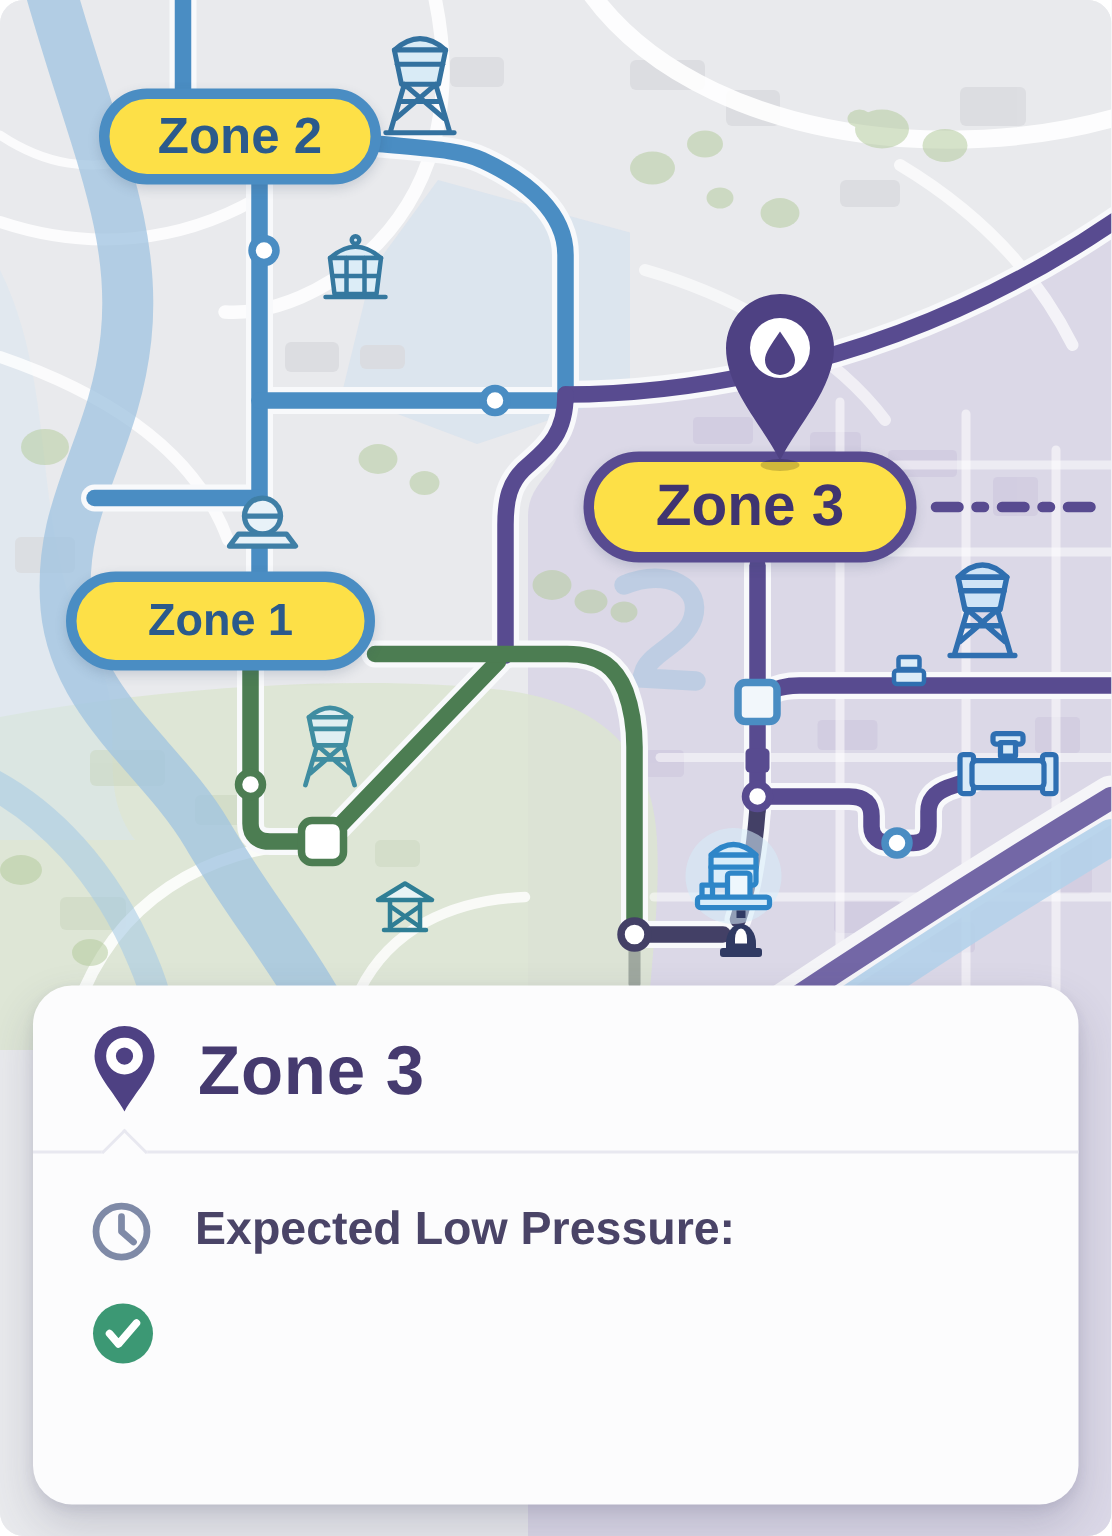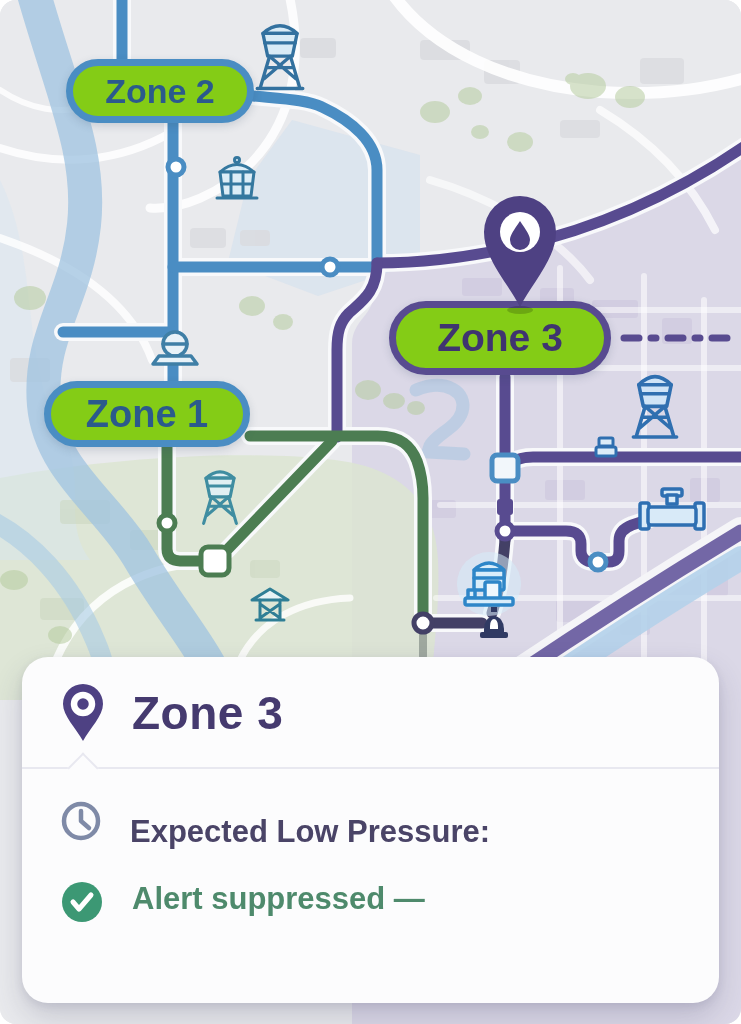--- a/index.html
+++ b/index.html
@@ -2,45 +2,45 @@
 <html><head>
 <meta charset="utf-8">
 <style>
   html,body{margin:0;padding:0;background:#ffffff;}
   .screen{position:relative;width:741px;height:1024px;overflow:hidden;border-radius:16px;
           font-family:"Liberation Sans", sans-serif;background:#e9eaed;}
   .map{position:absolute;left:0;top:0;width:741px;height:1024px;}
 
   
   .pill{position:absolute;display:flex;align-items:center;justify-content:center;
-        background:#84cc16;border-radius:999px;font-weight:700;
+        background:#fde047;border-radius:999px;font-weight:700;
         box-shadow:0 3px 8px rgba(50,70,100,.18);z-index:3;cursor:pointer;}
   .pill-blue{border:7px solid #4a8dc3;color:#2b5a8c;}
   .pill-purple{border:7px solid #584b90;color:#3f3470;}
   #pill-zone2{left:66px;top:59px;width:174px;height:50px;font-size:34px;}
-  #pill-zone1{left:44px;top:381px;width:192px;height:52px;font-size:38px;}
+  #pill-zone1{left:44px;top:381px;width:192px;height:52px;font-size:30px;}
   #pill-zone3{left:389px;top:301px;width:208px;height:60px;font-size:39px;}
 
   .map-pin{position:absolute;left:480px;top:187px;width:80px;height:130px;z-index:4;cursor:pointer;}
 
   
   .card{position:absolute;left:22px;top:657px;width:697px;height:346px;z-index:5;
         background:#fcfcfd;border-radius:26px;
         box-shadow:0 14px 30px rgba(60,60,95,.20), 0 3px 8px rgba(60,60,95,.10);}
   .card-header{display:flex;align-items:center;gap:26px;padding:24px 38px 14px 38px;}
   .card-title{font-size:46px;font-weight:700;color:#453a6f;letter-spacing:.5px;}
   .divider{position:relative;border-top:2px solid #e8e8f0;margin:8px 0 0 0;}
   .notch{position:absolute;left:50px;top:-12px;width:20px;height:20px;background:#fcfcfd;
          border-top:2px solid #e8e8f0;border-left:2px solid #e8e8f0;transform:rotate(45deg);}
   .card-body{padding:28px 38px 0 38px;}
   .row{display:flex;align-items:flex-start;gap:28px;}
   .row + .row{margin-top:22px;}
   .row svg{flex:0 0 auto;margin-top:3px;}
   .row-text{font-size:31px;font-weight:700;line-height:1.45;}
-  .row-text.info{color:#4a4467;margin-top:13px;}
+  .row-text.info{color:#4a4467;}
   .row-text.success{color:#4e8a6c;}
 </style>
 </head>
 <body>
 
 <div class="screen">
 
   <svg class="map" viewBox="0 0 741 1024">
     <rect x="0" y="0" width="741" height="1024" fill="#e9eaed"></rect>
 
@@ -300,19 +300,18 @@
           <div>Expected Low Pressure:</div>
         </div>
       </div>
 
       <div class="row">
         <svg width="44" height="44" viewBox="0 0 44 44">
           <circle cx="22" cy="22" r="20" fill="#3c9874"></circle>
           <path d="M13,22 L19,29 L31,15" fill="none" stroke="#ffffff" stroke-width="5" stroke-linecap="round" stroke-linejoin="round"></path>
         </svg>
         <div class="row-text success">
-          <div>Alert suppressed —</div>
         </div>
       </div>
     </div>
   </div>
 
 </div>
 
 </body></html>

